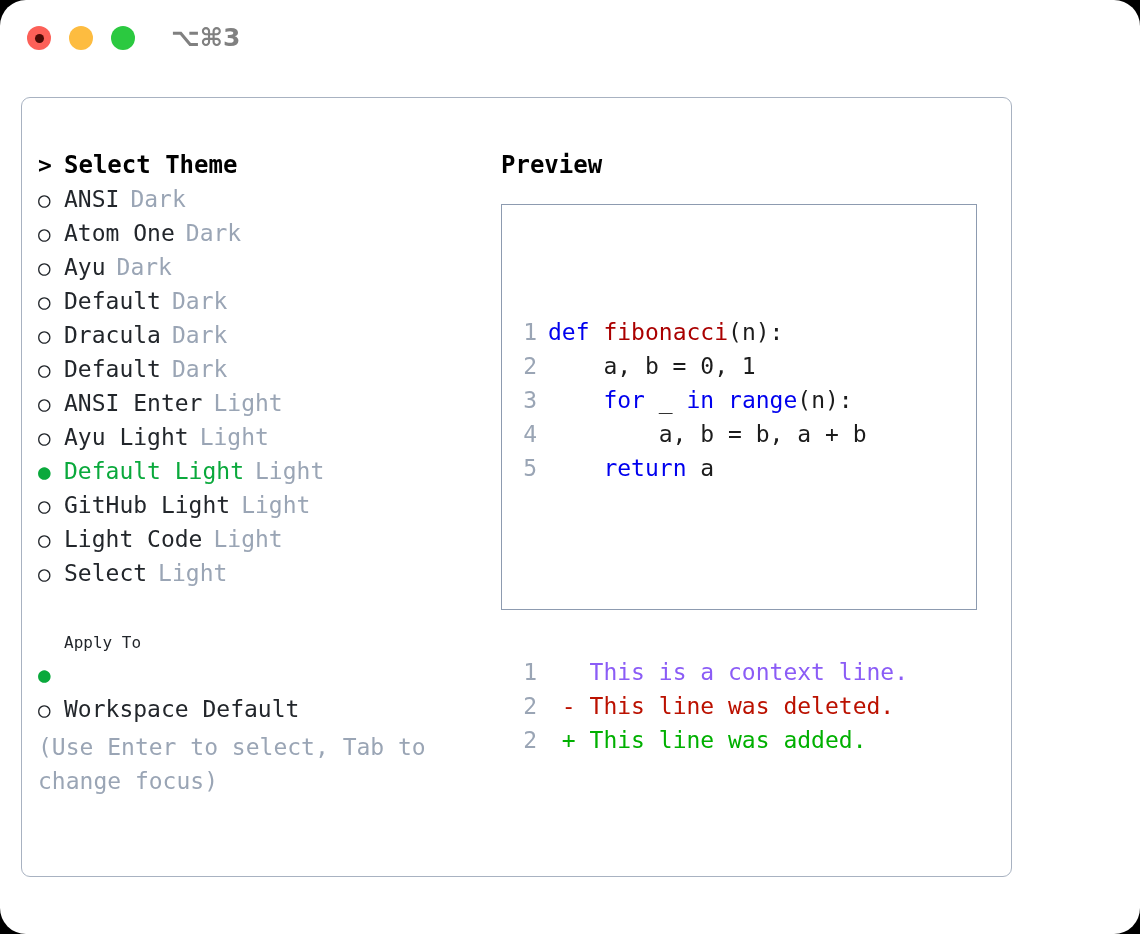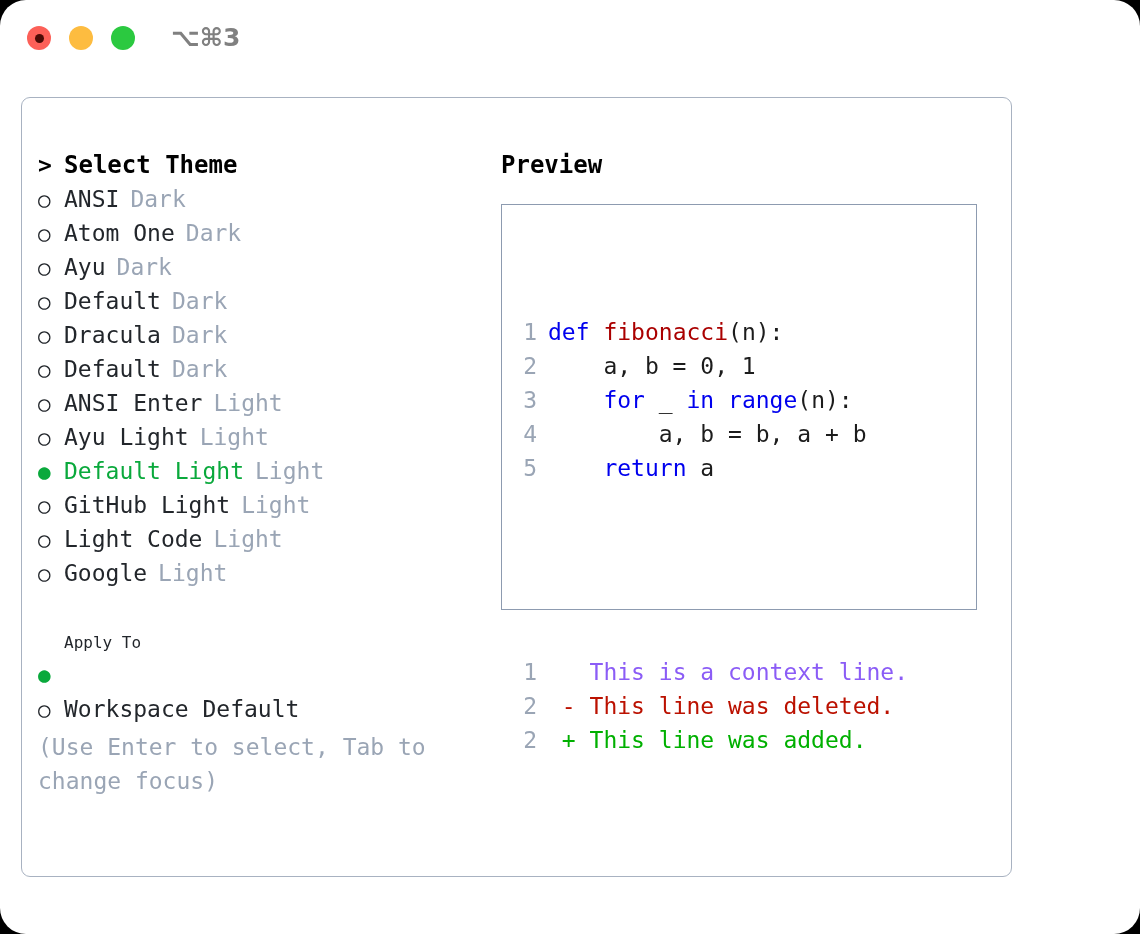--- a/index.html
+++ b/index.html
@@ -213,21 +213,21 @@
             <div class="menu-line"><span class="bullet">○</span><span class="item-name">Atom One</span><span class="space"></span><span class="item-kind">Dark</span></div>
             <div class="menu-line"><span class="bullet">○</span><span class="item-name">Ayu</span><span class="space"></span><span class="item-kind">Dark</span></div>
             <div class="menu-line"><span class="bullet">○</span><span class="item-name">Default</span><span class="space"></span><span class="item-kind">Dark</span></div>
             <div class="menu-line"><span class="bullet">○</span><span class="item-name">Dracula</span><span class="space"></span><span class="item-kind">Dark</span></div>
             <div class="menu-line"><span class="bullet">○</span><span class="item-name">Default</span><span class="space"></span><span class="item-kind">Dark</span></div>
             <div class="menu-line"><span class="bullet">○</span><span class="item-name">ANSI Enter</span><span class="space"></span><span class="item-kind">Light</span></div>
             <div class="menu-line"><span class="bullet">○</span><span class="item-name">Ayu Light</span><span class="space"></span><span class="item-kind">Light</span></div>
             <div class="menu-line"><span class="bullet sel">●</span><span class="item-name sel">Default Light</span><span class="space"></span><span class="item-kind">Light</span></div>
             <div class="menu-line"><span class="bullet">○</span><span class="item-name">GitHub Light</span><span class="space"></span><span class="item-kind">Light</span></div>
             <div class="menu-line"><span class="bullet">○</span><span class="item-name">Light Code</span><span class="space"></span><span class="item-kind">Light</span></div>
-            <div class="menu-line"><span class="bullet">○</span><span class="item-name">Google</span><span class="space"></span><span class="item-kind">Light</span></div>
+            <div class="menu-line"><span class="bullet">○</span><span class="item-name">Select</span><span class="space"></span><span class="item-kind">Light</span></div>
           </div>
 
         <div class="spacer-line"></div>
 
         <div class="menu-line">
           <span class="bullet"> </span>
           <span class="section-head">Apply To</span>
         </div>
 
         <div id="apply-list">

